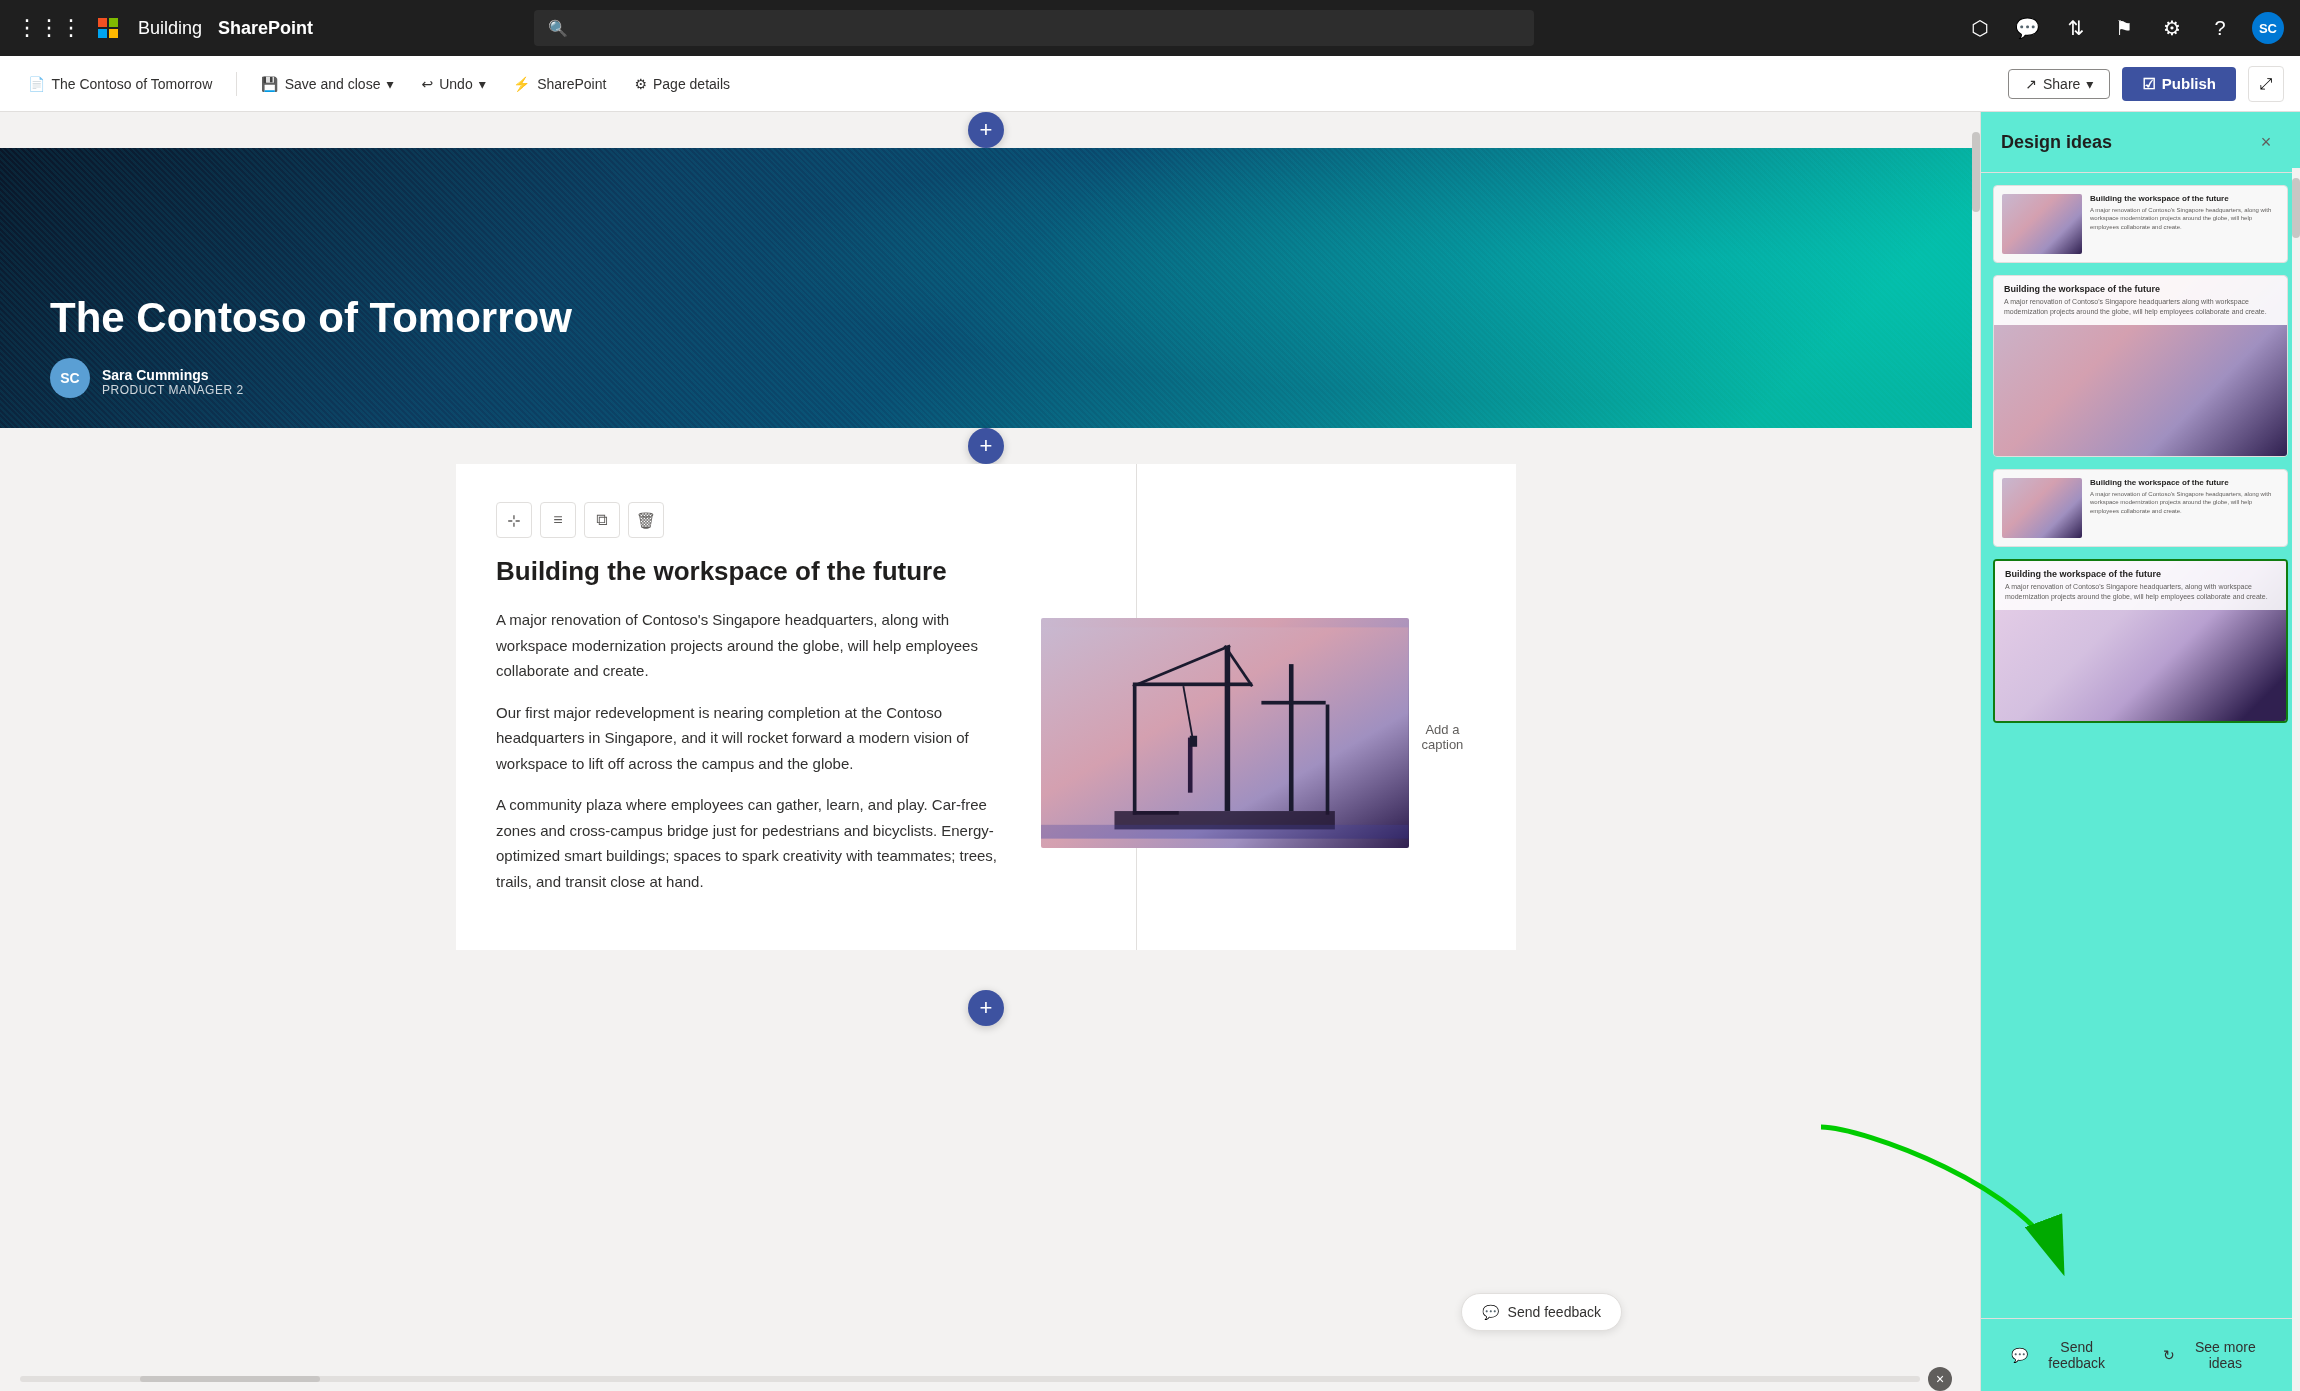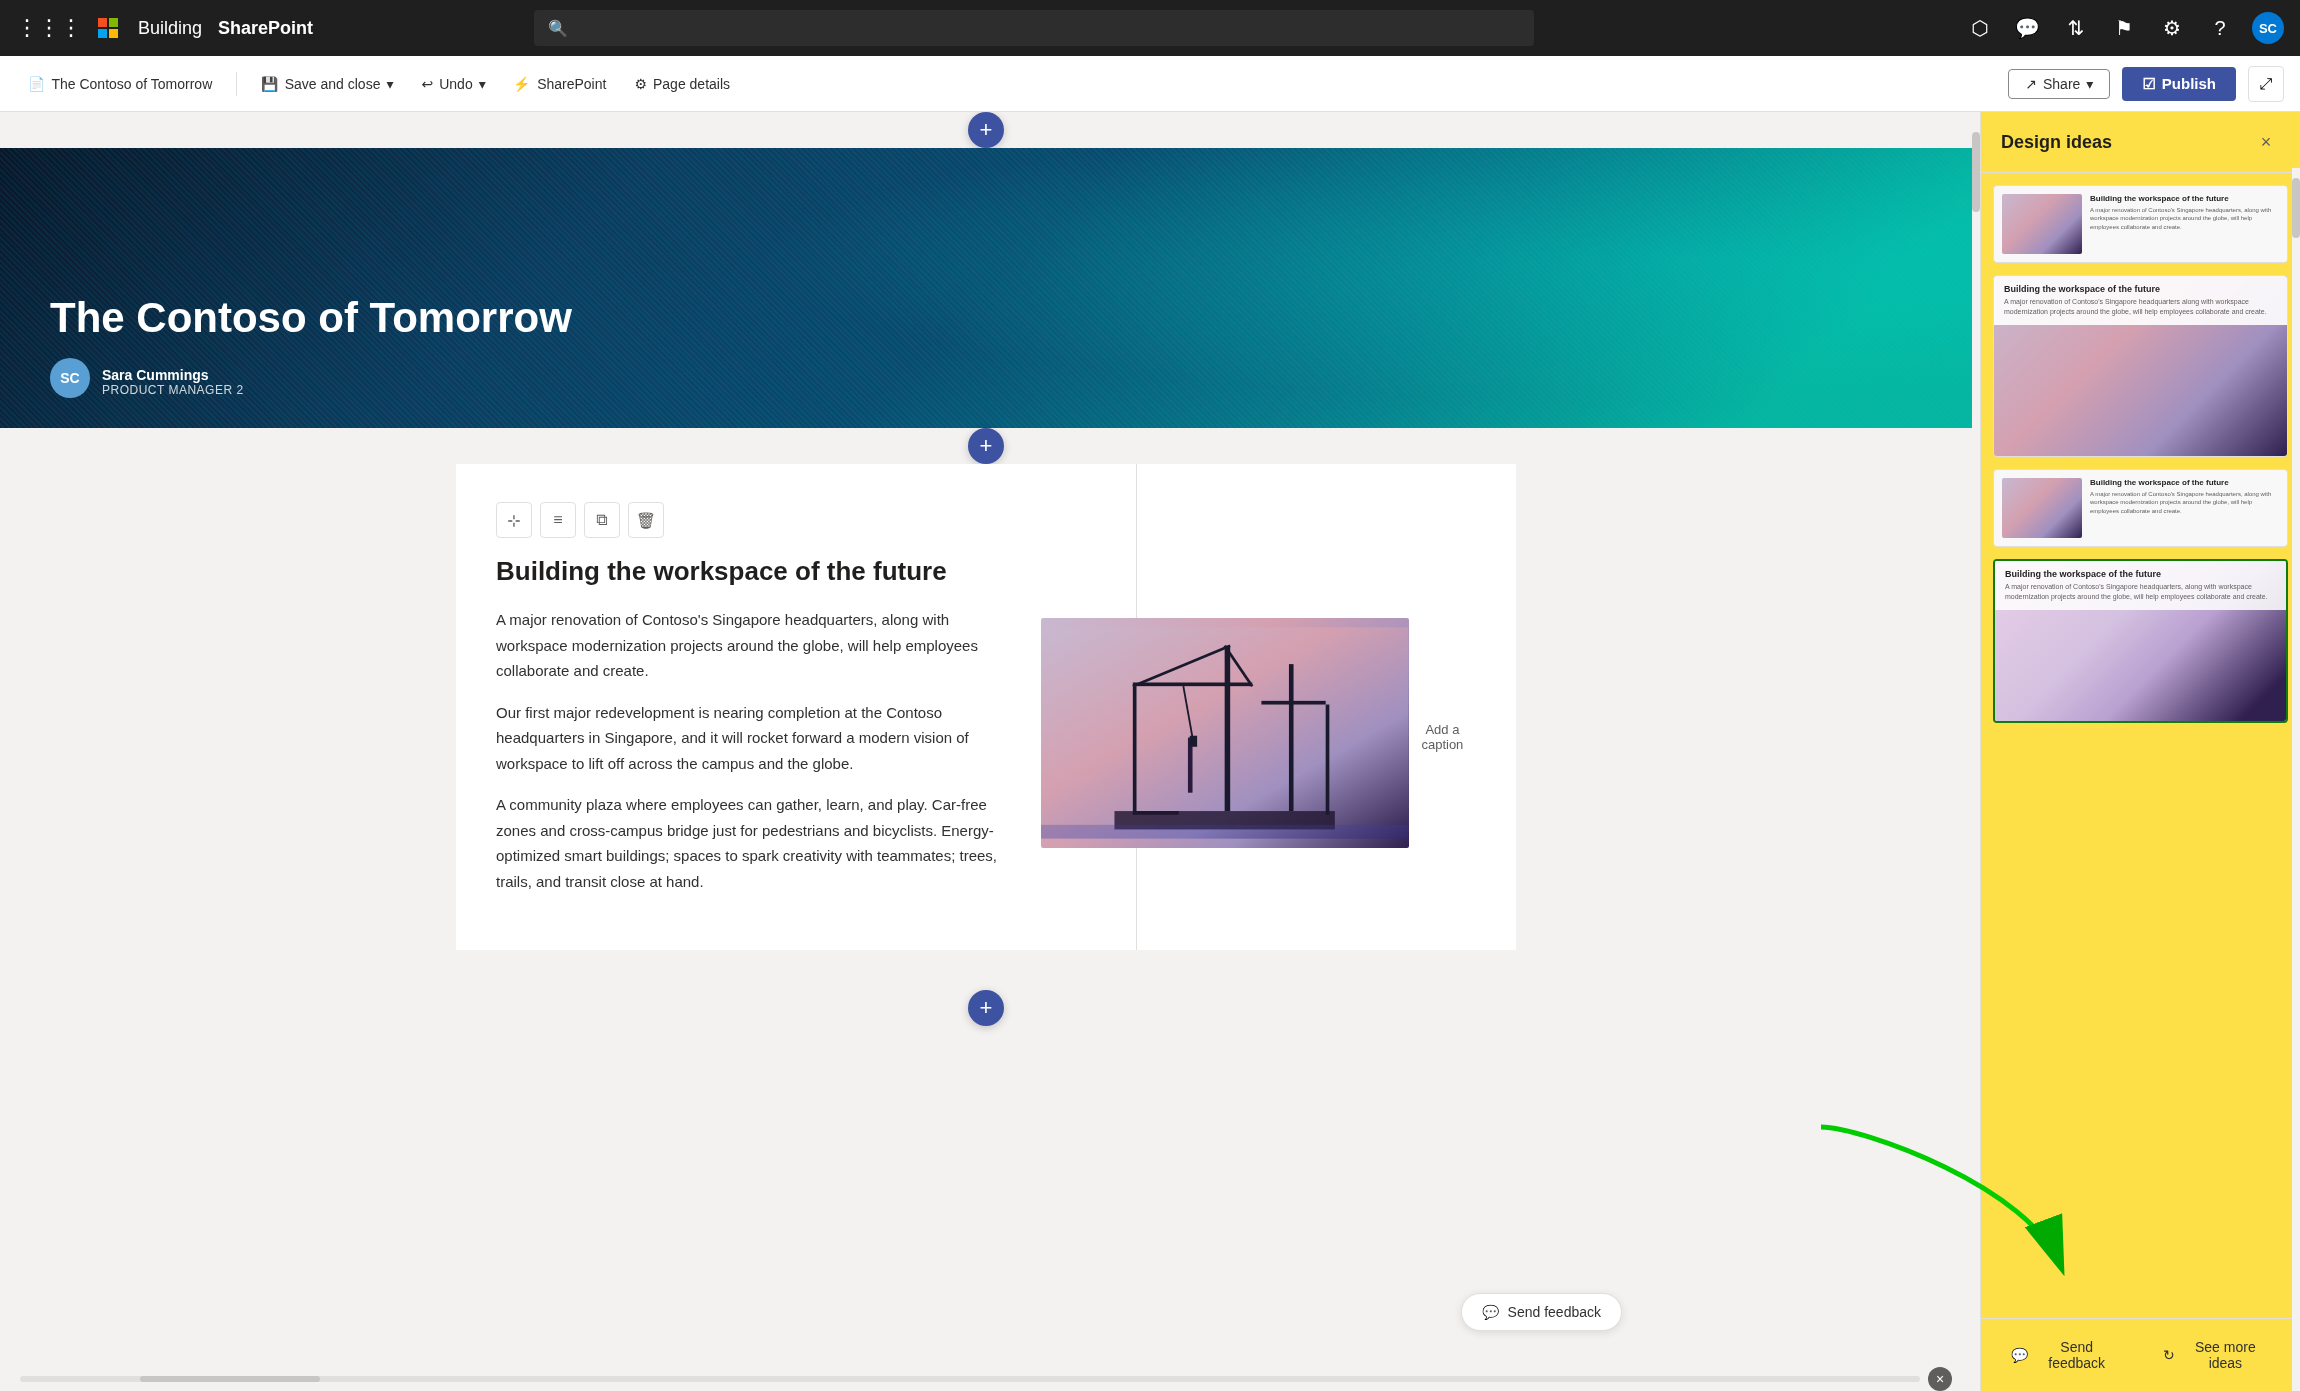--- a/index.html
+++ b/index.html
@@ -117,21 +117,21 @@
     .image-placeholder {
       width: 100%; height: 230px; background: linear-gradient(135deg, #c8b8d0 0%, #d4a0b0 40%, #a090c0 70%, #302050 100%);
       position: relative; overflow: hidden; border-radius: 2px;
     }
     .image-caption {
       font-size: 13px; color: #605e5c; margin-top: 8px; text-align: center;
     }
 
     
     .design-panel {
-      width: 320px; background: #fde047; border-left: 1px solid #e1dfdd;
+      width: 320px; background: #5eead4; border-left: 1px solid #e1dfdd;
       display: flex; flex-direction: column; flex-shrink: 0; position: relative;
     }
     .design-panel-header {
       display: flex; align-items: center; justify-content: space-between;
       padding: 16px 20px; border-bottom: 1px solid #e1dfdd; flex-shrink: 0;
     }
     .design-panel-title { font-size: 18px; font-weight: 600; color: #201f1e; }
     .close-btn {
       width: 28px; height: 28px; border: none; background: transparent;
       cursor: pointer; font-size: 18px; color: #605e5c; display: flex; align-items: center; justify-content: center; border-radius: 4px;

